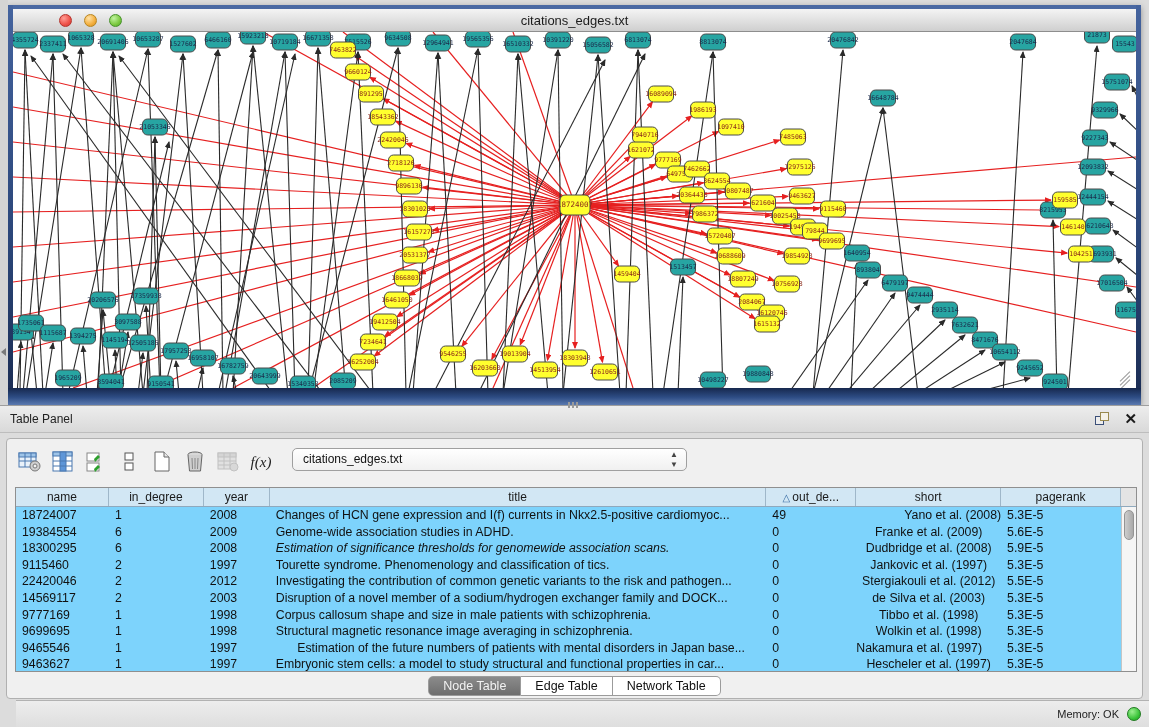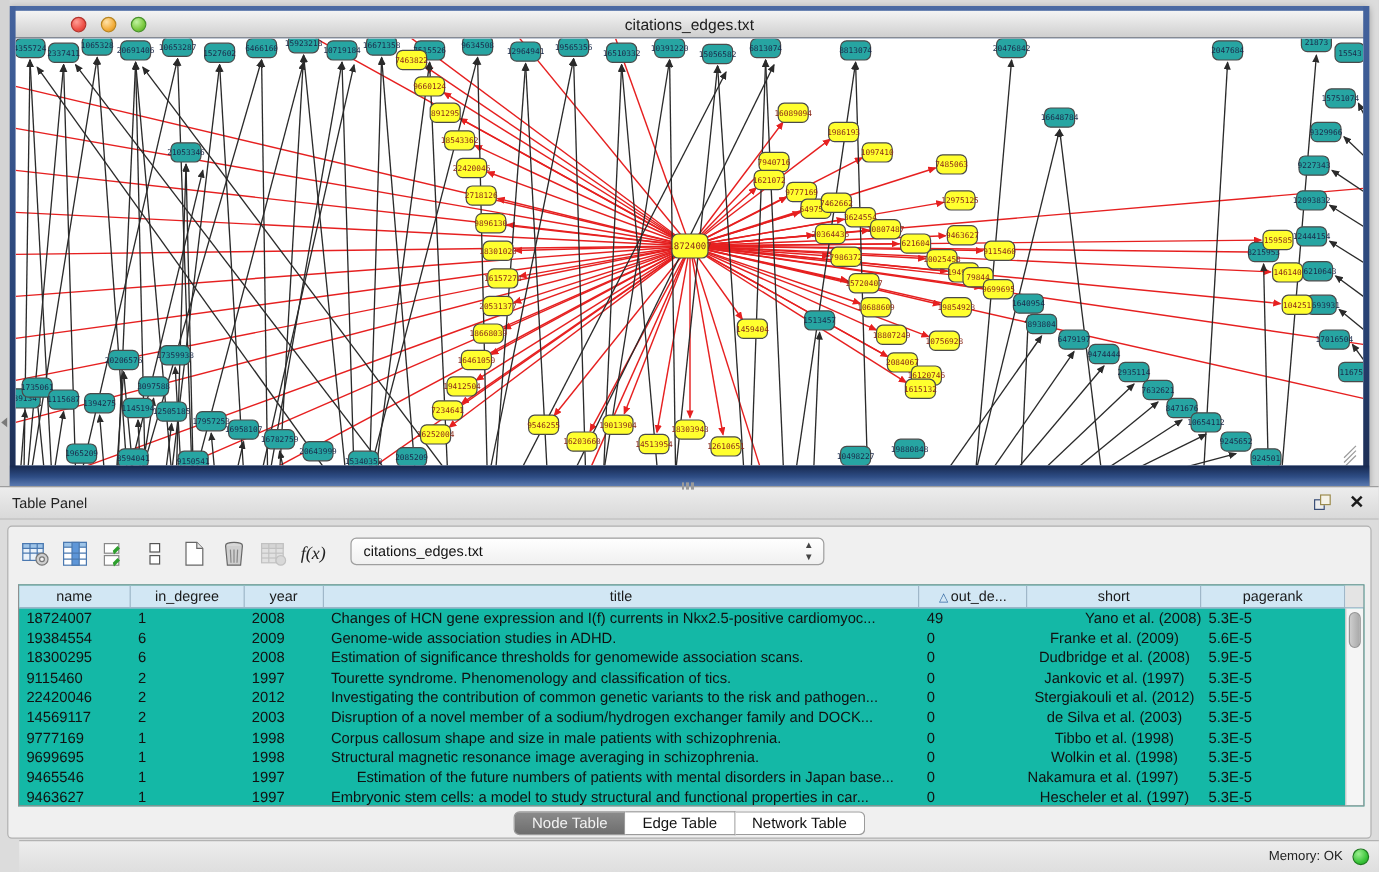--- a/index.html
+++ b/index.html
@@ -54,21 +54,21 @@
   .tbtn { width:30px; height:28px; margin-right:3px; display:flex; align-items:center; justify-content:center; cursor:pointer; }
   .tbtn.disabled { opacity:.45; cursor:default; }
   .fx { font-family:"Liberation Serif", serif; font-style:italic; font-size:15px; color:#222; }
   #combo { position:absolute; left:277px; top:3px; width:395px; height:23px;
     background:linear-gradient(#ffffff,#f0f0f0); border:1px solid #9f9f9f; border-radius:5px;
     font-size:12px; color:#111; line-height:21px; padding-left:10px; cursor:pointer; }
   #combo .arrows { position:absolute; right:8px; top:1px; font-size:8px; color:#444; line-height:10px; text-align:center; }
 
   
   #table { position:absolute; left:8px; top:48px; width:1122px; height:185px;
-    border:1px solid #8f8f8f; background:#14b8a6; }
+    border:1px solid #8f8f8f; background:#7dd3fc; }
   #thead { display:flex; height:19px; background:#d2e7f4; border-bottom:1px solid #8fa9bd; }
   .th { border-right:1px solid #9fb7c9; font-size:12px; color:#1a1a1a; text-align:center;
     line-height:18px; overflow:hidden; white-space:nowrap; cursor:pointer; }
   .th .sortglyph { color:#3a6ea5; font-size:10px; margin-right:2px; }
   #thead .corner { width:15px; background:#e4e4e4; border-right:none; }
   #tbody { position:absolute; left:0; top:19px; right:15px; bottom:0; overflow:hidden; }
   .tr { display:flex; height:16.6px; }
   .td { font-size:12.3px; color:#111; line-height:16.5px; white-space:nowrap; overflow:hidden;
     padding-left:6px; }
   #vscroll { position:absolute; right:0; top:19px; width:15px; bottom:0;
@@ -885,21 +885,21 @@
             <div class="td" style="width: 66px; text-align: left;">2009</div>
             <div class="td" style="width: 497px; text-align: left;">Genome-wide association studies in ADHD.</div>
             <div class="td" style="width: 90px; text-align: left;">0</div>
             <div class="td" style="width: 145px; text-align: center; padding-left: 0px;">Franke et al. (2009)</div>
             <div class="td" style="width: 120px; text-align: left;">5.6E-5</div>
           </div>
           <div class="tr">
             <div class="td" style="width: 93px; text-align: left;">18300295</div>
             <div class="td" style="width: 95px; text-align: left;">6</div>
             <div class="td" style="width: 66px; text-align: left;">2008</div>
-            <div class="td" style="width: 497px; text-align: left;">Estimation of significance thresholds for genomewide association scans.</div>
+            <div class="td" style="width: 497px; text-align: left; font-style: italic;">Estimation of significance thresholds for genomewide association scans.</div>
             <div class="td" style="width: 90px; text-align: left;">0</div>
             <div class="td" style="width: 145px; text-align: center; padding-left: 0px;">Dudbridge et al. (2008)</div>
             <div class="td" style="width: 120px; text-align: left;">5.9E-5</div>
           </div>
           <div class="tr">
             <div class="td" style="width: 93px; text-align: left;">9115460</div>
             <div class="td" style="width: 95px; text-align: left;">2</div>
             <div class="td" style="width: 66px; text-align: left;">1997</div>
             <div class="td" style="width: 497px; text-align: left;">Tourette syndrome. Phenomenology and classification of tics.</div>
             <div class="td" style="width: 90px; text-align: left;">0</div>

